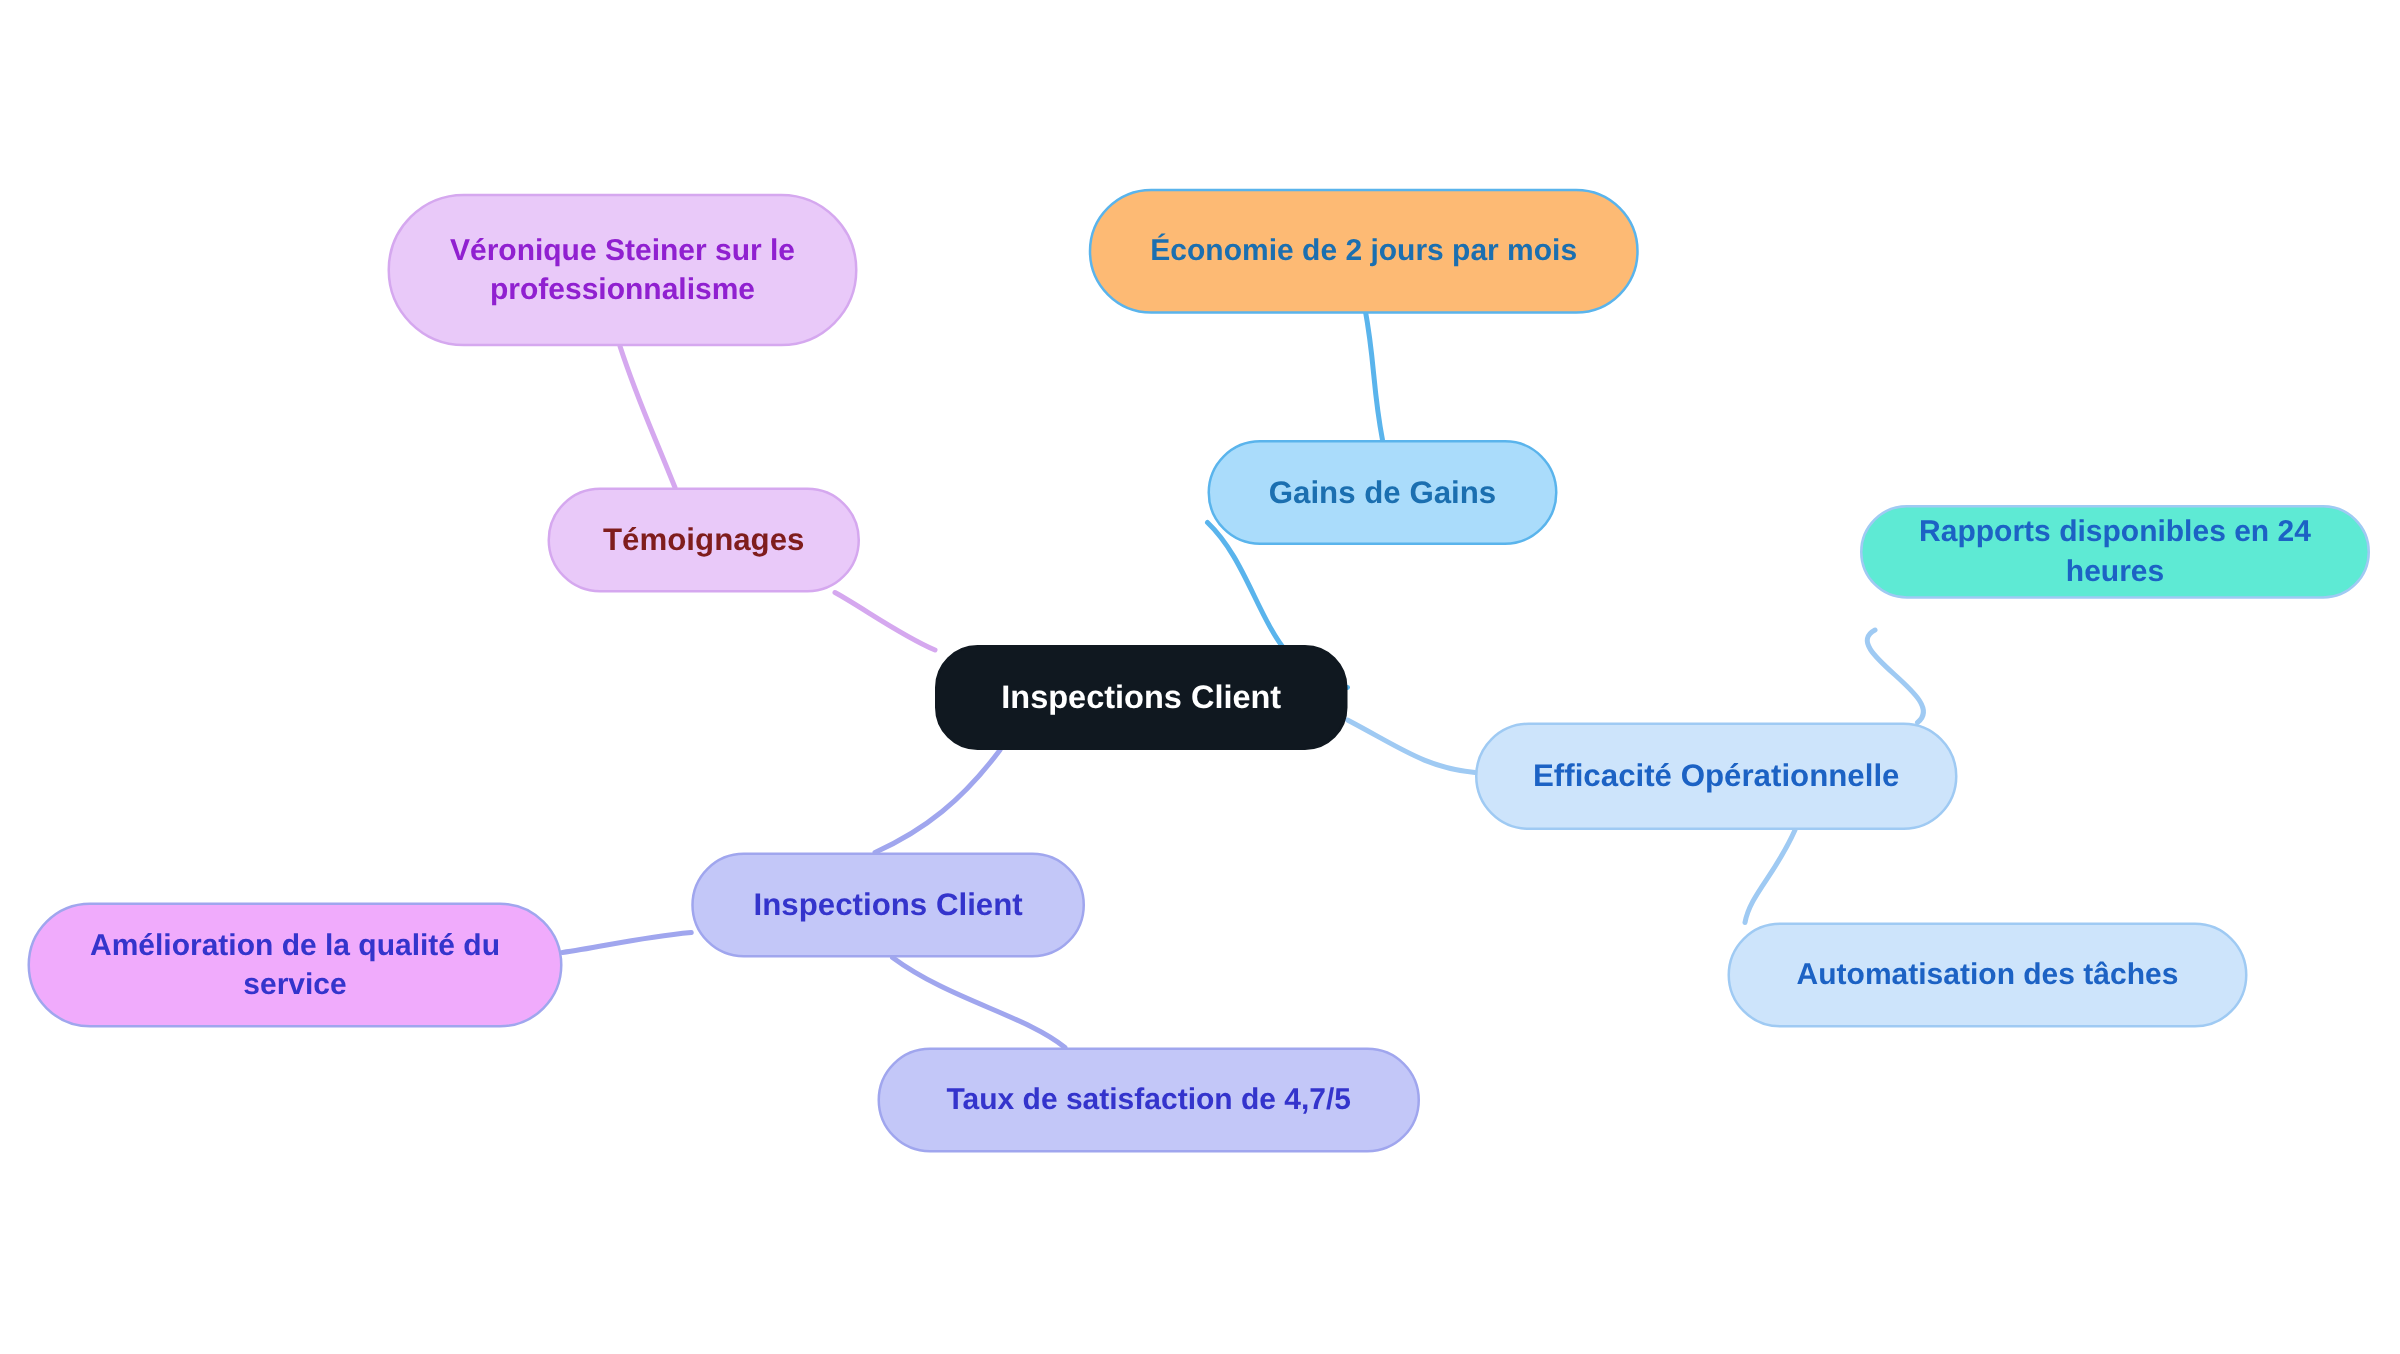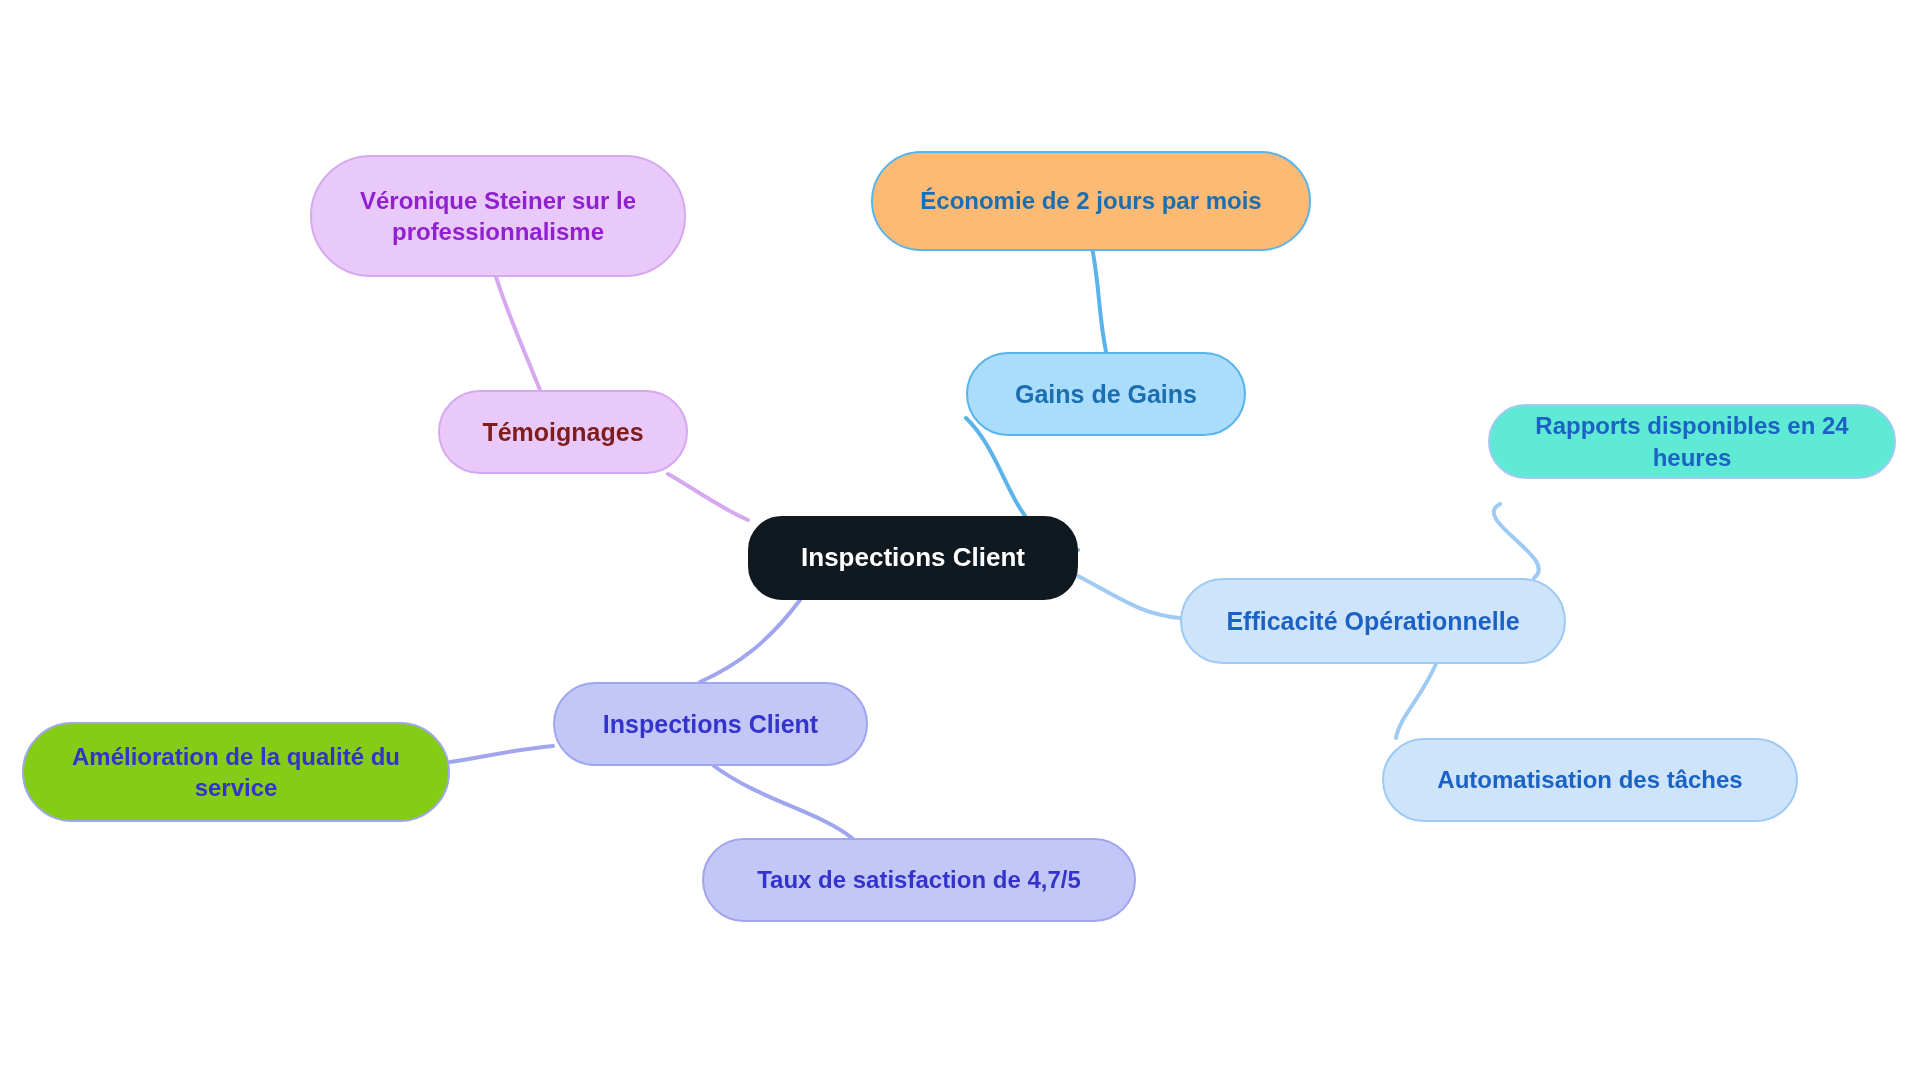--- a/index.html
+++ b/index.html
@@ -75,19 +75,19 @@
   </svg>
 
   <div id="node-layer">
       <div class="node root" style="left: 748px; top: 516px; width: 330px; height: 84px;"><span>Inspections Client</span></div>
       <div class="node branch" style="left: 966px; top: 352px; width: 280px; height: 84px; background: rgb(170, 220, 251); border-color: rgb(90, 180, 236); color: rgb(27, 111, 176);"><span>Gains de Gains</span></div>
       <div class="node leaf" style="left: 871px; top: 151px; width: 440px; height: 100px; background: #fdba74; border-color: rgb(90, 180, 236); color: rgb(27, 111, 176);"><span>Économie de 2 jours par mois</span></div>
       <div class="node branch" style="left: 1180px; top: 578px; width: 386px; height: 86px; background: rgb(205, 228, 251); border-color: rgb(159, 202, 243); color: rgb(28, 98, 196);"><span>Efficacité Opérationnelle</span></div>
       <div class="node leaf" style="left: 1488px; top: 404px; width: 408px; height: 75px; background: #5eead4; border-color: rgb(159, 202, 243); color: rgb(28, 98, 196);"><span>Rapports disponibles en 24 heures</span></div>
       <div class="node leaf" style="left: 1382px; top: 738px; width: 416px; height: 84px; background: rgb(205, 228, 251); border-color: rgb(159, 202, 243); color: rgb(28, 98, 196);"><span>Automatisation des tâches</span></div>
       <div class="node branch" style="left: 553px; top: 682px; width: 315px; height: 84px; background: rgb(195, 199, 248); border-color: rgb(160, 166, 238); color: rgb(52, 52, 204);"><span>Inspections Client</span></div>
-      <div class="node leaf" style="left: 22px; top: 722px; width: 428px; height: 100px; background: #84cc16; border-color: rgb(160, 166, 238); color: rgb(52, 52, 204);"><span>Amélioration de la qualité du service</span></div>
+      <div class="node leaf" style="left: 22px; top: 722px; width: 428px; height: 100px; background: #f0abfc; border-color: rgb(160, 166, 238); color: rgb(52, 52, 204);"><span>Amélioration de la qualité du service</span></div>
       <div class="node leaf" style="left: 702px; top: 838px; width: 434px; height: 84px; background: rgb(195, 199, 248); border-color: rgb(160, 166, 238); color: rgb(52, 52, 204);"><span>Taux de satisfaction de 4,7/5</span></div>
       <div class="node branch" style="left: 438px; top: 390px; width: 250px; height: 84px; background: rgb(233, 201, 249); border-color: rgb(213, 168, 239); color: #7f1d1d;"><span>Témoignages</span></div>
       <div class="node leaf" style="left: 310px; top: 155px; width: 376px; height: 122px; background: rgb(233, 201, 249); border-color: rgb(213, 168, 239); color: rgb(144, 32, 208);"><span>Véronique Steiner sur le professionnalisme</span></div>
     </div>
 
 </div>
 
 </body></html>

